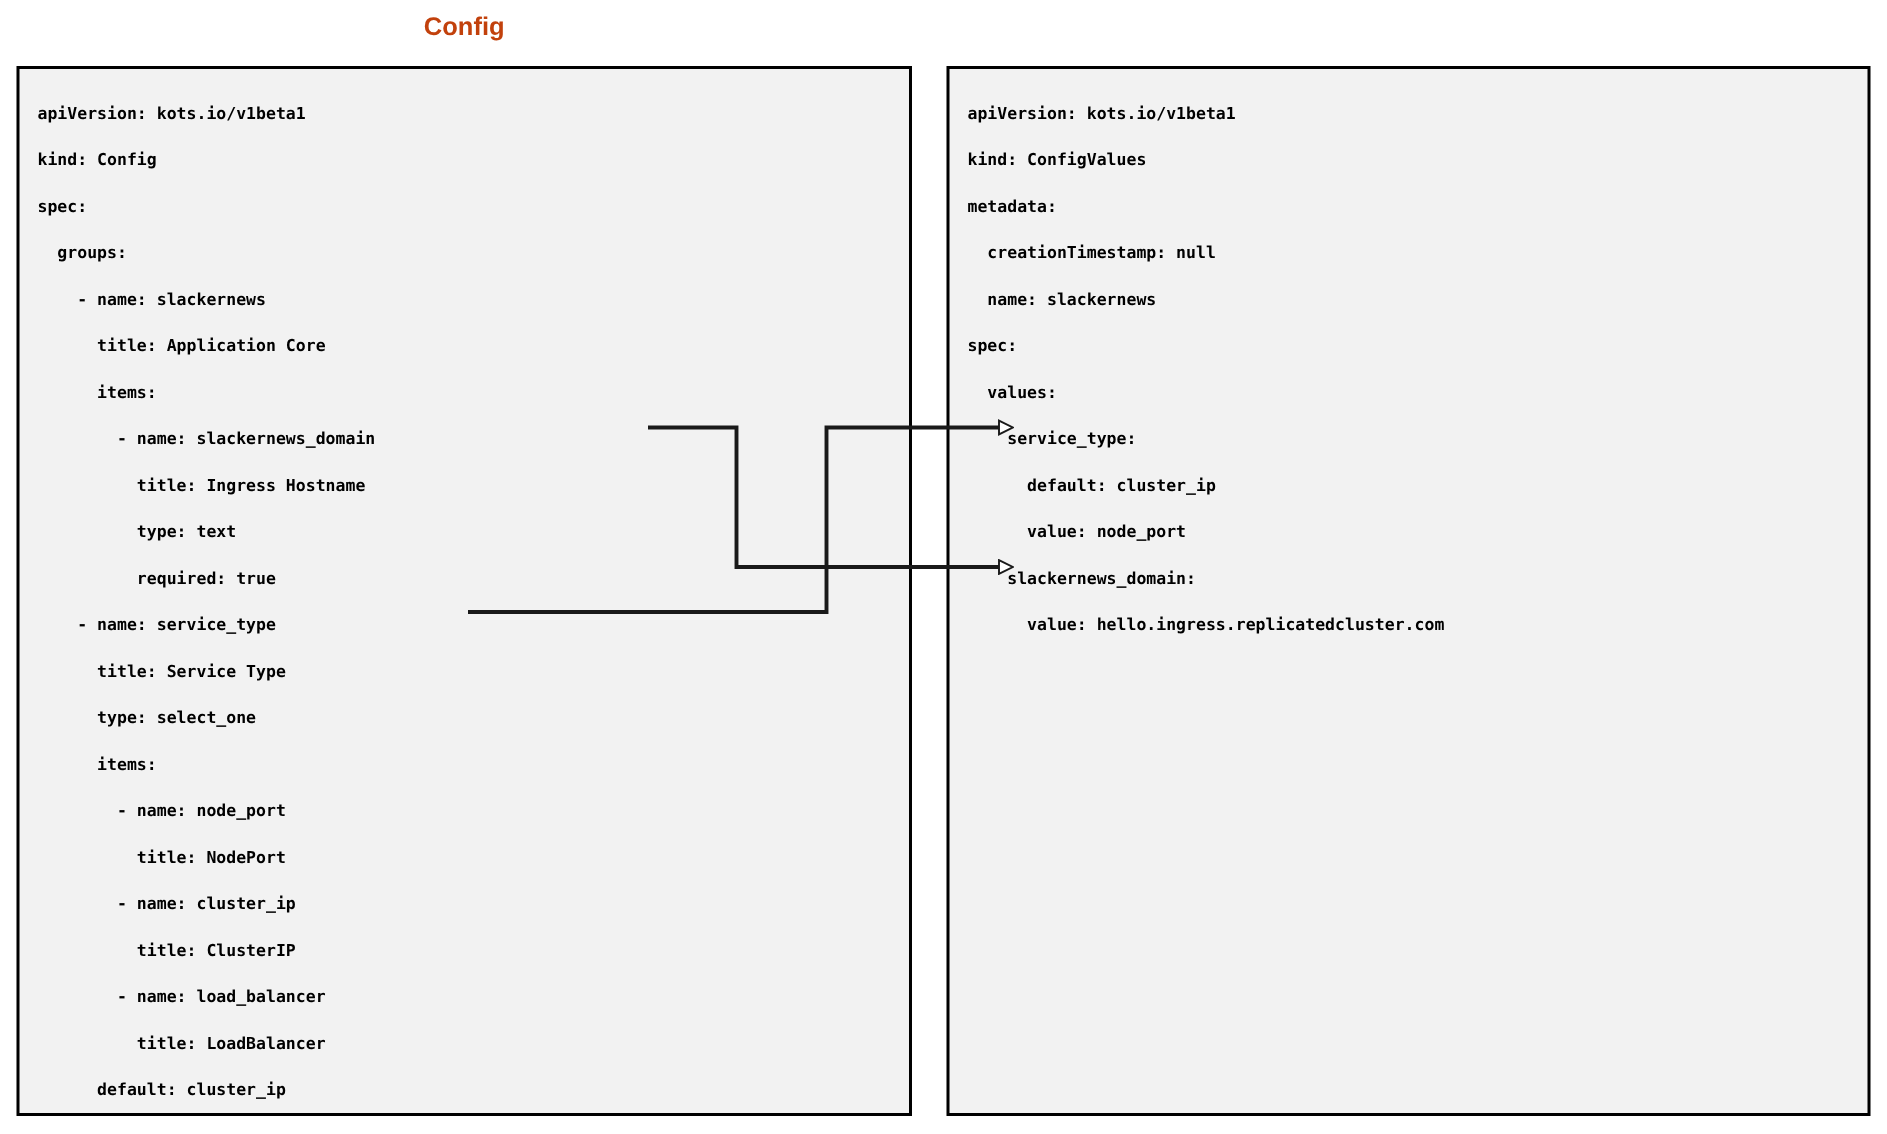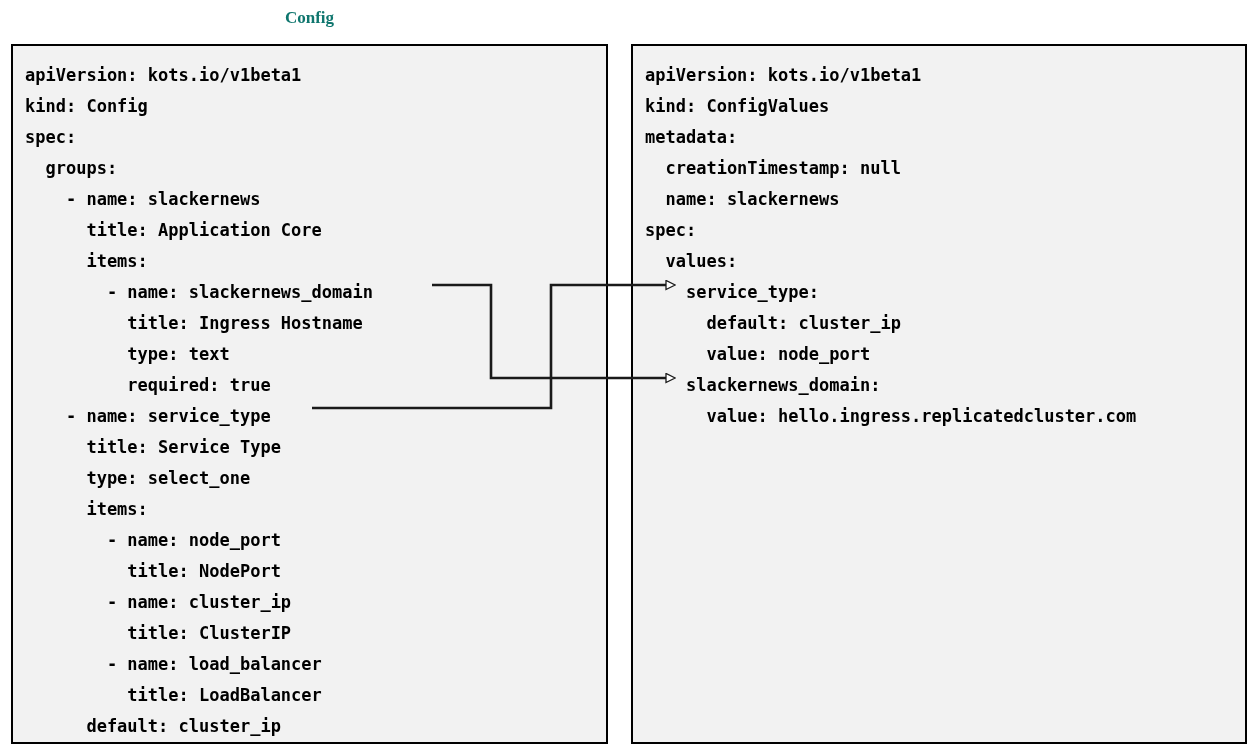--- a/index.html
+++ b/index.html
@@ -12,42 +12,42 @@
   }
   #canvas {
     position: relative;
     width: 1258px;
     height: 756px;
     background: #ffffff;
     overflow: hidden;
   }
   .panel-title {
     position: absolute;
-    font-family: Liberation Serif, serif;
+    font-family: Liberation Sans, sans-serif;
     font-weight: bold;
     font-size: 17px;
-    color: #0f766e;
+    color: #c2410c;
     text-align: center;
     letter-spacing: 0px;
     white-space: nowrap;
   }
   .panel {
     position: absolute;
     background: #f2f2f2;
     border: 2px solid #000000;
     box-sizing: border-box;
   }
   .code {
     position: absolute;
     top: 14px;
     left: 12px;
     right: 4px;
     font-family: "DejaVu Sans Mono", monospace;
     font-weight: bold;
-    font-size: 17px;
+    font-size: 11px;
     line-height: 31px;
     color: #000000;
     white-space: pre;
   }
   .code .line {
     white-space: pre;
     height: 31px;
     line-height: 31px;
   }
   #connectors {

